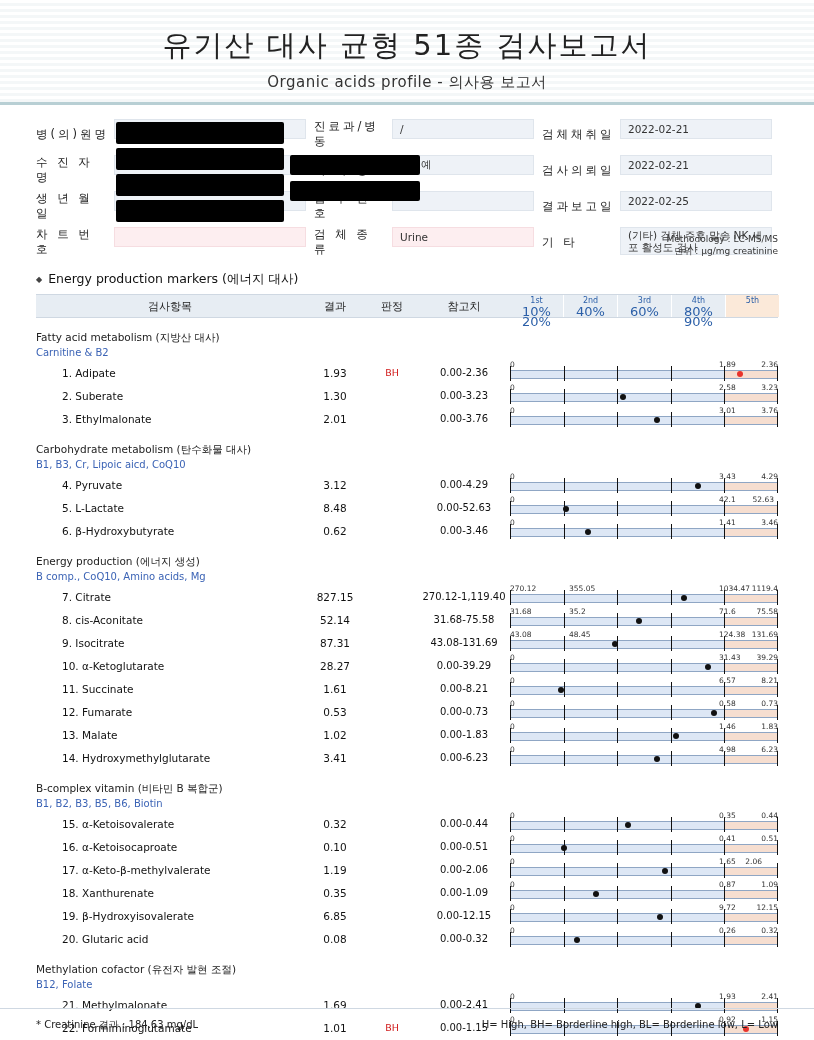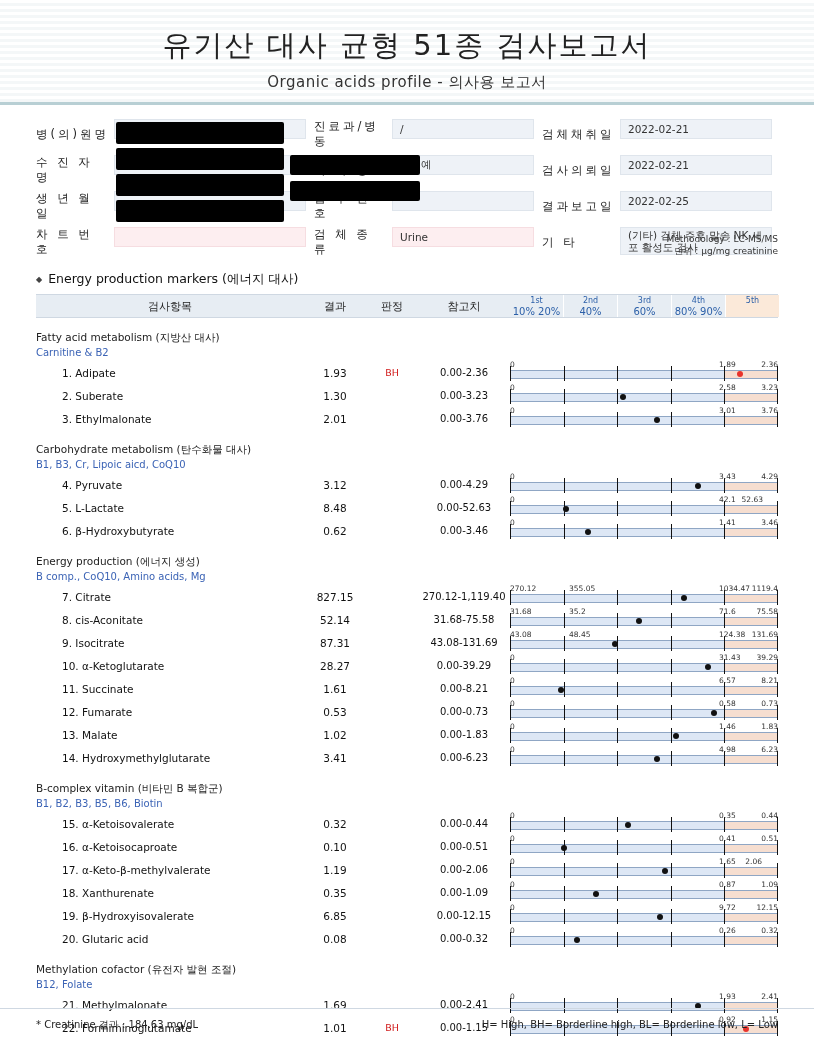--- a/index.html
+++ b/index.html
@@ -97,21 +97,21 @@
   .th-ref{width:92px;text-align:center;}
   .th-scale{flex:1;position:relative;height:22px;}
   .quint{
     position:absolute;top:0;height:22px;width:54px;
     font-size:8.5px;color:#2b5fa8;text-align:center;
     border-right:1px solid #ffffff;
     box-sizing:border-box;
     line-height:10px;padding-top:1px;
   }
   .quint .q1{display:block;font-size:8px;}
-  .quint .q2{display:block;font-size:10px;color:#2b5fa8;margin-top:1px;}
+  .quint .q2{display:block;font-size:13px;color:#2b5fa8;margin-top:1px;}
   .quint.last{background:#fbe9d9;}
   
   .group{margin:0 36px;}
   .grp-title{
     font-size:10.5px;color:#222;margin-top:13px;
   }
   .grp-sub{
     font-size:10px;color:#3b63b5;margin-top:2px;margin-bottom:3px;
   }
   .row{
@@ -331,21 +331,21 @@
           <div class="c-scale">
             <div class="bar"></div>
             <div class="tick" style="left: calc(0% + 0px);"></div>
             <div class="tick" style="left: calc(20% + 0px);"></div>
             <div class="tick" style="left: calc(40% + 0px);"></div>
             <div class="tick" style="left: calc(60% + 0px);"></div>
             <div class="tick" style="left: calc(80% + 0px);"></div>
             <div class="tick" style="left: calc(100% - 1px);"></div>
             <div class="lo">0</div>
             <div class="mid" style="left: 78%;">42.1</div>
-            <div class="hi" style="right: 15px; margin-left: 32px;">52.63</div>
+            <div class="hi" style="right: 4px; margin-left: 32px;">52.63</div>
             <div class="dot" style="left: 21%;"></div>
           </div>
         </div>
         <div class="row">
           <div class="c-name">6. β-Hydroxybutyrate</div>
           <div class="c-res">0.62</div>
           <div class="c-judge"></div>
           <div class="c-ref">0.00-3.46</div>
           <div class="c-scale">
             <div class="bar"></div>

